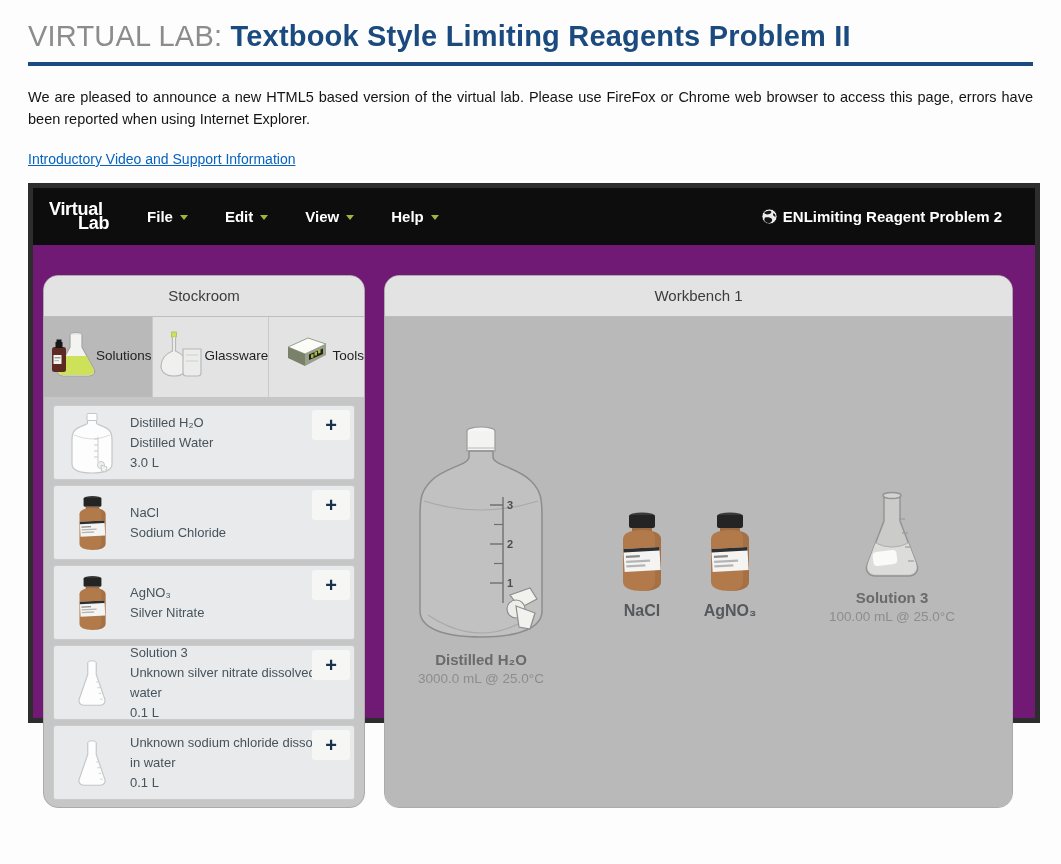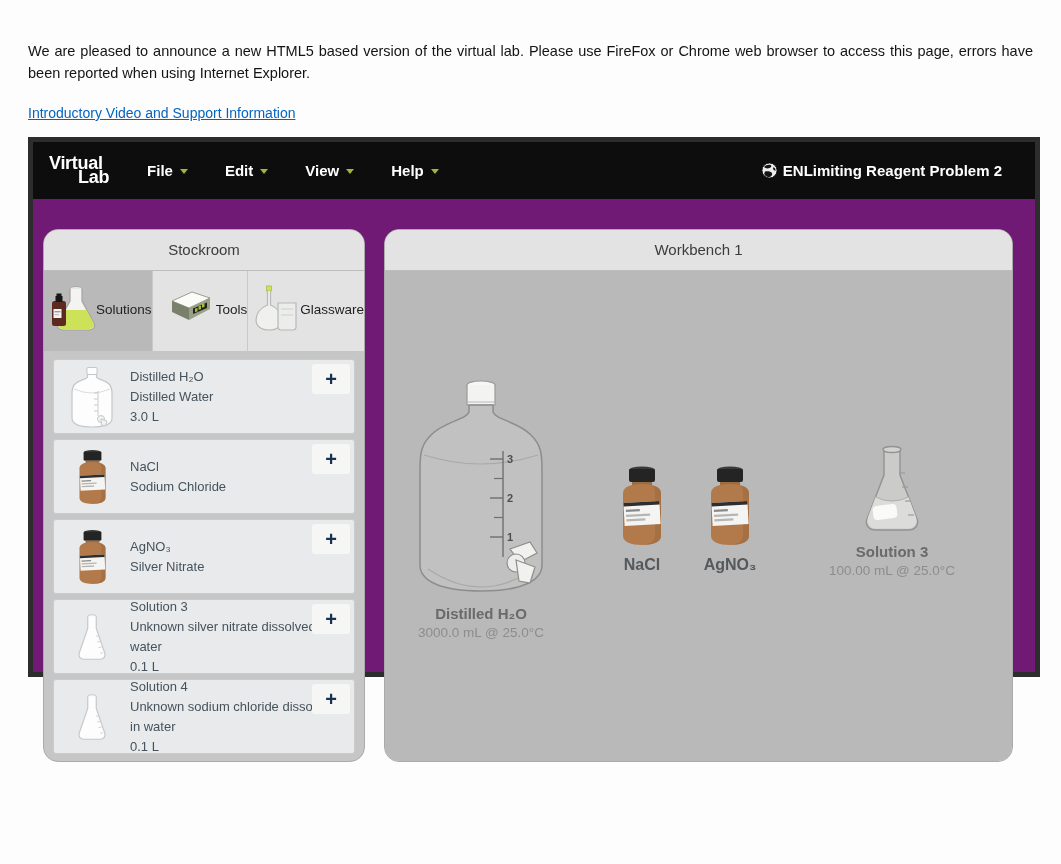--- a/index.html
+++ b/index.html
@@ -52,20 +52,21 @@
   .bench-item { position:absolute; text-align:center; cursor:grab; }
   .bench-name { font-size:15px; font-weight:700; color:#6a6a6a; margin-top:4px; }
   .bench-status { font-size:13.5px; color:#8d8d8d; margin-top:3px; }
   .bottle-name { font-size:16px; font-weight:700; color:#55595c; margin-top:7px; }
 </style>
 </head>
 <body>
 
 <div class="page">
 
+  <h1 class="page-title"><span class="prefix">VIRTUAL LAB:</span> <span class="main">Textbook Style Limiting Reagents Problem II</span></h1>
 
   <p class="announcement">We are pleased to announce a new HTML5 based version of the virtual lab. Please use FireFox or Chrome web browser to access this page, errors have been reported when using Internet Explorer.</p>
 
   <a class="intro-link">Introductory Video and Support Information</a>
 
   <div class="app">
 
     <div class="menubar">
       <div class="logo">
         <div>Virtual</div>
@@ -106,40 +107,40 @@
               <rect x="8" y="16" width="14" height="25" rx="2.5" fill="#5d2a22"></rect>
               <rect x="11.5" y="11" width="7" height="6" fill="#171717"></rect>
               <rect x="12.5" y="8.5" width="5" height="3" fill="#171717"></rect>
               <rect x="9.5" y="24" width="8" height="9" fill="#f4f4f0"></rect>
               <rect x="10.5" y="26" width="6" height="1.4" fill="#9a9a9a"></rect>
               <rect x="10.5" y="29" width="4.5" height="1.2" fill="#bdbdbd"></rect>
             </svg>
             <span class="tab-label">Solutions</span>
           </div>
           <div class="tab">
+            <svg width="52" height="46" viewBox="0 0 52 46">
+              <rect x="18.5" y="1" width="5" height="5" fill="#cde159" stroke="#aebb56" stroke-width=".8"></rect>
+              <path d="M19.5,6 L19.5,20 C12,23 8,29 8,35 C8,41 13,45 21,45 C29,45 34,41 34,35 C34,29 30,23 22.5,20 L22.5,6" fill="#f0f0ee" stroke="#b5b9ba" stroke-width="1.2"></path>
+              <path d="M30,18 L48,18 L48,42 C48,44 46.5,45 44.5,45 L33.5,45 C31.5,45 30,44 30,42 Z" fill="#ececea" stroke="#b5b9ba" stroke-width="1.2"></path>
+              <line x1="33" y1="24" x2="45" y2="24" stroke="#ccd0d1" stroke-width="1"></line>
+              <line x1="33" y1="30" x2="45" y2="30" stroke="#ccd0d1" stroke-width="1"></line>
+            </svg>
+            <span class="tab-label">Glassware</span>
+          </div>
+          <div class="tab">
             <svg width="54" height="44" viewBox="0 0 54 44">
               <polygon points="10,15 30,6 48,12 27,22" fill="#fbfbf8" stroke="#9aa091" stroke-width="1"></polygon>
               <polygon points="10,15 27,22 27,34 10,26" fill="#79816b"></polygon>
               <polygon points="27,22 48,12 48,23 27,34" fill="#99a089"></polygon>
               <polygon points="31,22.5 45,16.5 45,22 31,28" fill="#20241c"></polygon>
               <rect x="33" y="21.5" width="2.5" height="3.5" fill="#aabb45" transform="skewY(-12) translate(0,8)"></rect>
               <rect x="36.5" y="20" width="2.5" height="3.5" fill="#aabb45" transform="skewY(-12) translate(0,8)"></rect>
               <rect x="40" y="18.5" width="2.5" height="3.5" fill="#aabb45" transform="skewY(-12) translate(0,8)"></rect>
             </svg>
             <span class="tab-label">Tools</span>
-          </div>
-          <div class="tab">
-            <svg width="52" height="46" viewBox="0 0 52 46">
-              <rect x="18.5" y="1" width="5" height="5" fill="#cde159" stroke="#aebb56" stroke-width=".8"></rect>
-              <path d="M19.5,6 L19.5,20 C12,23 8,29 8,35 C8,41 13,45 21,45 C29,45 34,41 34,35 C34,29 30,23 22.5,20 L22.5,6" fill="#f0f0ee" stroke="#b5b9ba" stroke-width="1.2"></path>
-              <path d="M30,18 L48,18 L48,42 C48,44 46.5,45 44.5,45 L33.5,45 C31.5,45 30,44 30,42 Z" fill="#ececea" stroke="#b5b9ba" stroke-width="1.2"></path>
-              <line x1="33" y1="24" x2="45" y2="24" stroke="#ccd0d1" stroke-width="1"></line>
-              <line x1="33" y1="30" x2="45" y2="30" stroke="#ccd0d1" stroke-width="1"></line>
-            </svg>
-            <span class="tab-label">Glassware</span>
           </div>
         </div>
 
         <div class="stock-list">
 
           <div class="stock-card">
             <div class="stock-icon">
               <svg width="46" height="62" viewBox="0 0 46 62">
                 <rect x="18" y="1.5" width="10" height="7" rx="1" fill="#fefefe" stroke="#c3c7c9" stroke-width="1"></rect>
                 <path d="M18.5,8.5 L18.5,11 C18.5,13 10,14 6,18 C3.5,20.5 3,23 3,28 L3,52 C3,58 10,61 23,61 C36,61 43,58 43,52 L43,28 C43,23 42.5,20.5 40,18 C36,14 27.5,13 27.5,11 L27.5,8.5 Z" fill="#fdfdfd" stroke="#c3c7c9" stroke-width="1.2"></path>
@@ -233,21 +234,20 @@
               <svg width="34" height="48" viewBox="0 0 36 50">
                 <ellipse cx="18" cy="3" rx="4.5" ry="1.5" fill="#fdfdfd" stroke="#c3c7c9" stroke-width="1"></ellipse>
                 <path d="M13.5,3.5 L13.5,16 L4.5,42 C3.3,45.5 5.5,48.5 9.5,48.5 L26.5,48.5 C30.5,48.5 32.7,45.5 31.5,42 L22.5,16 L22.5,3.5" fill="#fdfdfd" stroke="#c3c7c9" stroke-width="1.2"></path>
                 <line x1="22" y1="24" x2="25" y2="24" stroke="#ced1d2" stroke-width="1"></line>
                 <line x1="23.5" y1="30" x2="26.5" y2="30" stroke="#ced1d2" stroke-width="1"></line>
                 <line x1="25" y1="36" x2="28" y2="36" stroke="#ced1d2" stroke-width="1"></line>
                 <line x1="26.5" y1="42" x2="29.5" y2="42" stroke="#ced1d2" stroke-width="1"></line>
               </svg>
             </div>
             <div class="stock-text">
-              <div>Solution 4</div>
               <div>Unknown sodium chloride dissolved in water</div>
               <div>0.1 L</div>
             </div>
             <button class="add-btn">+</button>
           </div>
 
         </div>
       </div>
 
       <div class="panel workbench">

